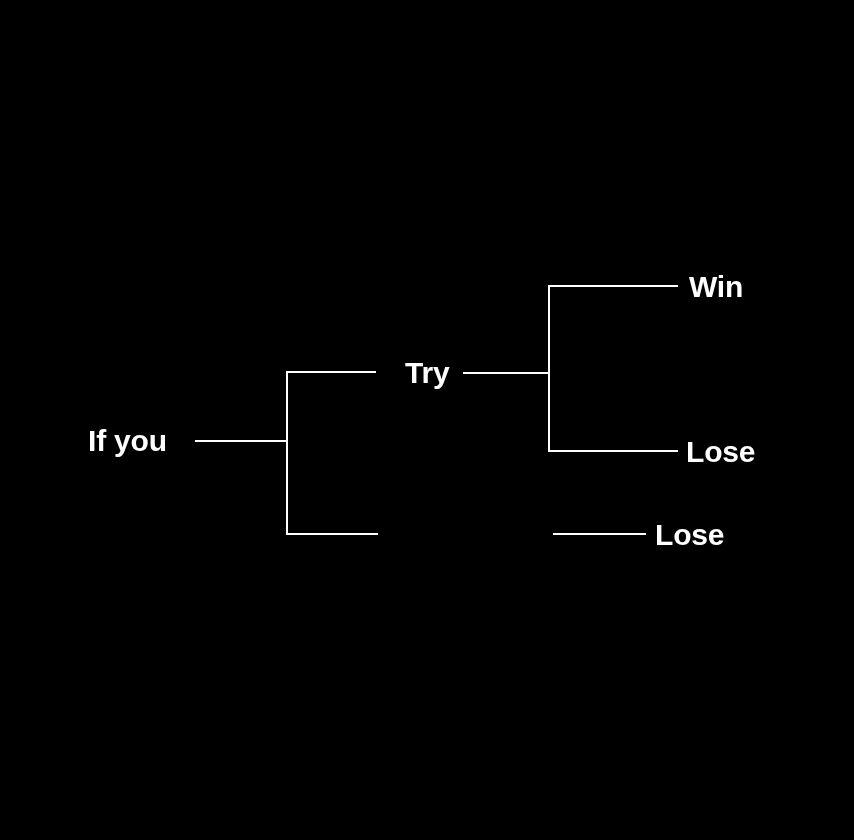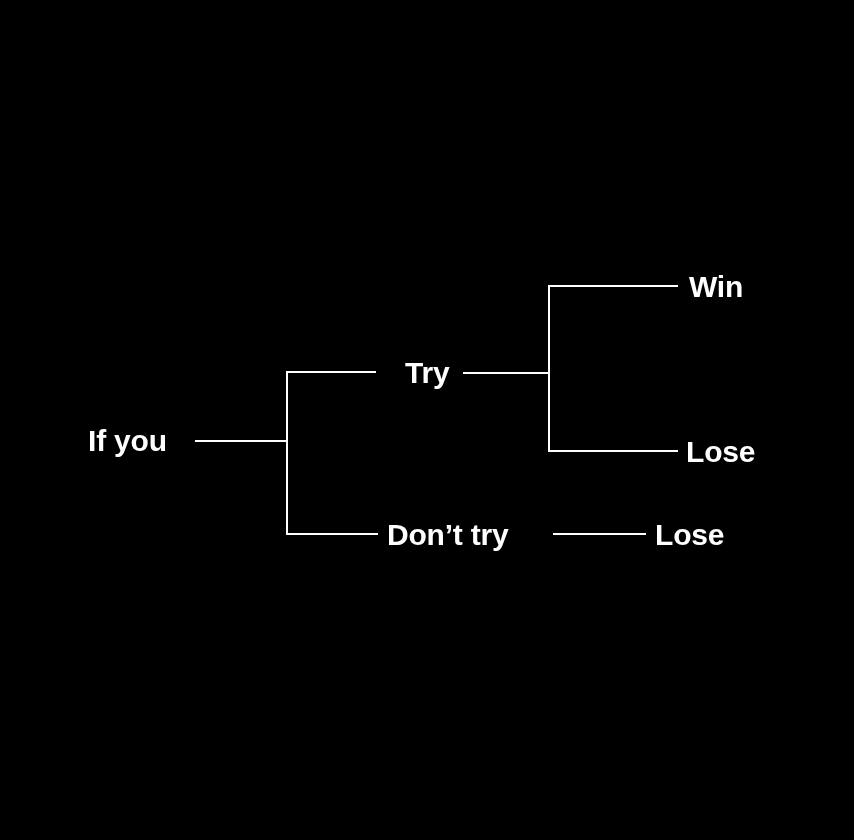--- a/index.html
+++ b/index.html
@@ -72,18 +72,17 @@
   <div class="edge-h e-try-in"></div>
   <div class="edge-h e-try-out"></div>
   <div class="edge-v e-split2"></div>
   <div class="edge-h e-win"></div>
   <div class="edge-h e-lose-a"></div>
   <div class="edge-h e-dont-in"></div>
   <div class="edge-h e-lose-b"></div>
 
   <div class="node node-root">If you</div>
   <div class="node node-try">Try</div>
-  <div class="node node-dont">Don’t try</div>
   <div class="node node-win">Win</div>
   <div class="node node-lose-a">Lose</div>
   <div class="node node-lose-b">Lose</div>
 
 </div>
 
 </body></html>

